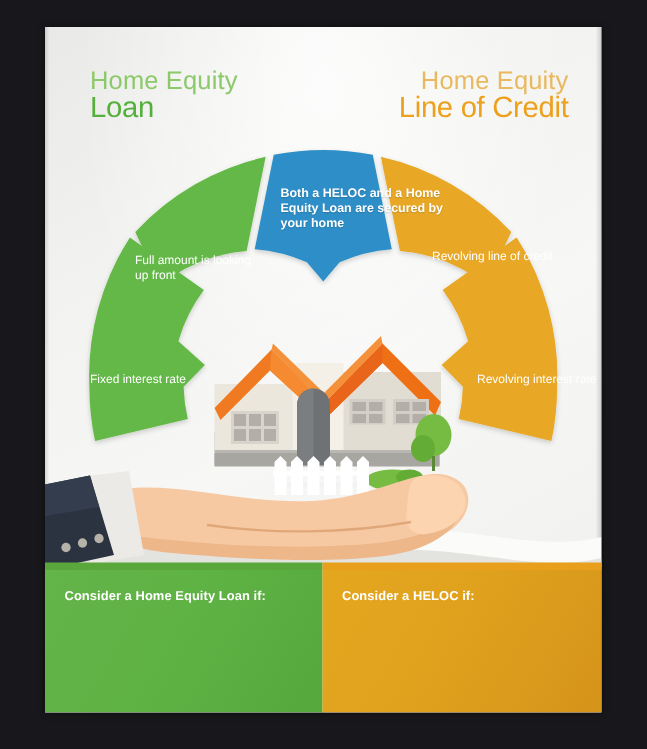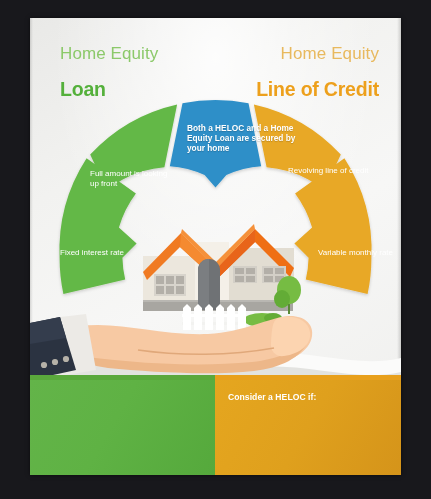--- a/index.html
+++ b/index.html
@@ -25,21 +25,21 @@
   .edge-l{position:absolute;left:0;top:0;width:3px;height:100%;
     background:linear-gradient(90deg,rgba(0,0,0,.13),rgba(0,0,0,0));}
   .edge-r{position:absolute;right:0;top:0;width:4px;height:100%;
     background:linear-gradient(270deg,rgba(0,0,0,.16),rgba(0,0,0,0));}
 
   
   .hdr{position:absolute;top:27px;line-height:1.02;}
   .hdr.left{left:30px;text-align:left;}
   .hdr.right{right:22px;text-align:right;}
   .hdr .thin{display:block;font-size:17px;font-weight:400;letter-spacing:.1px;}
-  .hdr .bold{display:block;font-size:19.5px;font-weight:700;letter-spacing:-.2px;margin-top:18px;}
+  .hdr .bold{display:block;font-size:19.5px;font-weight:400;letter-spacing:-.2px;margin-top:1px;}
   .hdr.left .thin{color:#8cc96a;}
   .hdr.left .bold{color:#54b03b;}
   .hdr.right .thin{color:#e8b95e;}
   .hdr.right .bold{color:#eda01c;}
 
   
   .wheel{position:absolute;left:0px;top:72px;width:371px;height:250px;}
   .wheel svg{display:block;}
   .seg-text{
     position:absolute;text-align:left;color:#ffffff;
@@ -144,21 +144,21 @@
                    L282.1,137.5
                    A106,106 0 0 0 265.1,103.4
                    Z"></path>
         </g>
       </svg>
 
       <div class="seg-text blue" id="t-blue">Both a HELOC and a Home Equity Loan are secured by your home</div>
       <div class="seg-text small" id="t-full">Full amount is looking up front</div>
       <div class="seg-text small" id="t-fixed">Fixed interest rate</div>
       <div class="seg-text small" id="t-revol">Revolving line of credit</div>
-      <div class="seg-text small" id="t-var">Variable monthly rate</div>
+      <div class="seg-text small" id="t-var">Revolving interest rate</div>
     </div>
 
     <svg class="scene" viewBox="0 0 371 457">
 
       <g>
 
         <rect x="113" y="270" width="150" height="22" fill="#b9b7b2"></rect>
         <rect x="113" y="284" width="150" height="9" fill="#a8a6a1"></rect>
 
         <rect x="196" y="230" width="68" height="52" fill="#e2ddd2"></rect>
@@ -261,20 +261,21 @@
     </svg>
 
     <div class="accent">
       <i class="g"></i>
       <i class="o"></i>
     </div>
 
     <div class="panels">
 
       <div class="panel green">
+        <h4>Consider a Home Equity Loan if:</h4>
       </div>
 
       <div class="panel orange">
         <h4>Consider a HELOC if:</h4>
       </div>
 
     </div>
   </div>
 </div>
 

